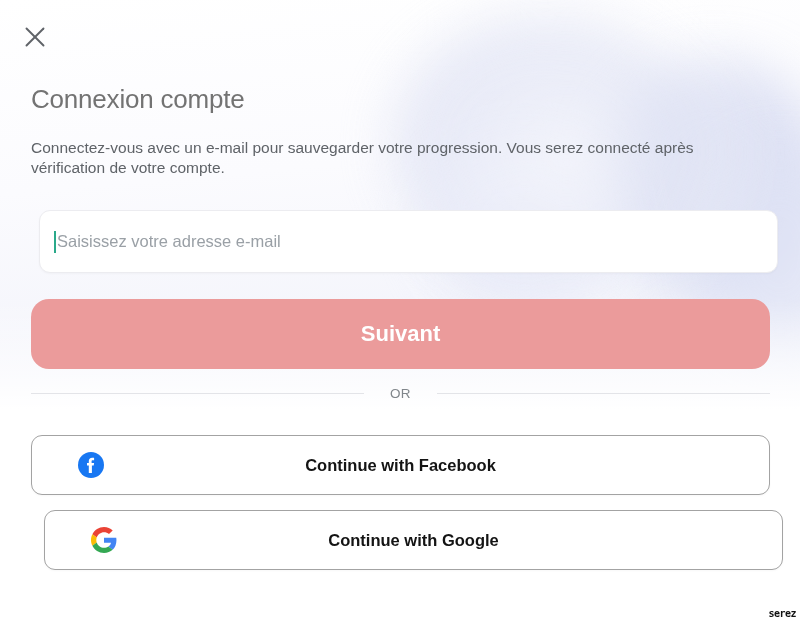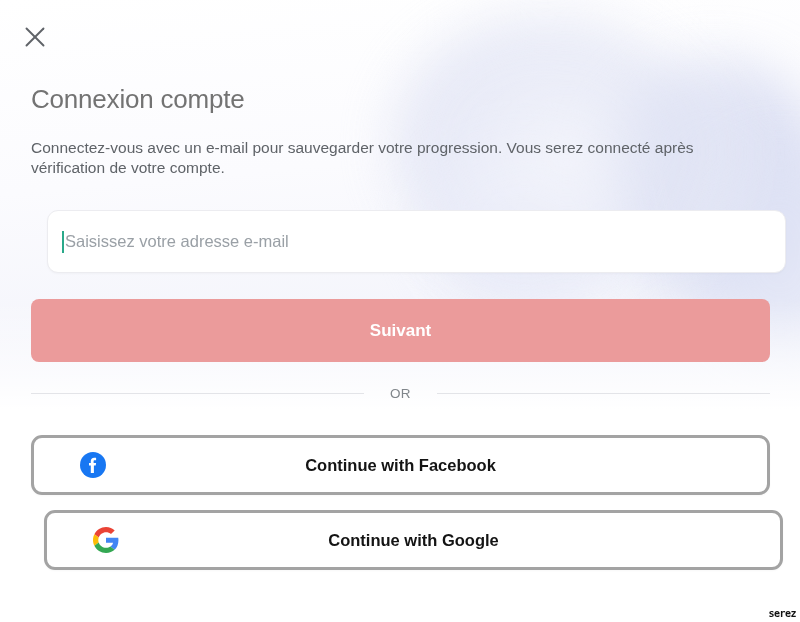--- a/index.html
+++ b/index.html
@@ -103,21 +103,21 @@
     top: 138px;
     width: 672px;
     font-size: 15.5px;
     line-height: 20px;
     color: #5f6368;
   }
 
   
   #email-field-wrap {
     position: absolute;
-    left: 47px;
+    left: 39px;
     top: 210px;
     width: 739px;
     height: 63px;
     background: #ffffff;
     border: 1px solid #ececf0;
     border-radius: 11px;
     display: flex;
     align-items: center;
     padding-left: 14px;
     box-shadow: 0 1px 2px rgba(20,20,40,.03);
@@ -141,27 +141,27 @@
     padding: 0 0 0 1px;
   }
   #email-input::placeholder { color: #9aa0a6; opacity: 1; }
 
   
   #submit-button {
     position: absolute;
     left: 31px;
     top: 299px;
     width: 739px;
-    height: 63px;
+    height: 70px;
     background: #eb9b9b;
     border: none;
-    border-radius: 8px;
+    border-radius: 18px;
     color: #ffffff;
     font-family: inherit;
-    font-size: 17px;
+    font-size: 22px;
     font-weight: bold;
     cursor: pointer;
   }
 
   
   #divider {
     position: absolute;
     left: 31px;
     top: 386px;
     width: 739px;
@@ -180,21 +180,21 @@
     letter-spacing: .4px;
   }
 
   
   .social-button {
     position: absolute;
     left: 31px;
     width: 739px;
     height: 60px;
     background: #ffffff;
-    border: 3px solid #a3a3a3;
+    border: 1px solid #a3a3a3;
     border-radius: 11px;
     display: flex;
     align-items: center;
     cursor: pointer;
     font-family: inherit;
     box-shadow: 0 1px 2px rgba(20,20,40,.03);
   }
   #facebook-button { top: 435px; }
   #google-button   { top: 510px; margin-left: 13px; }
 

